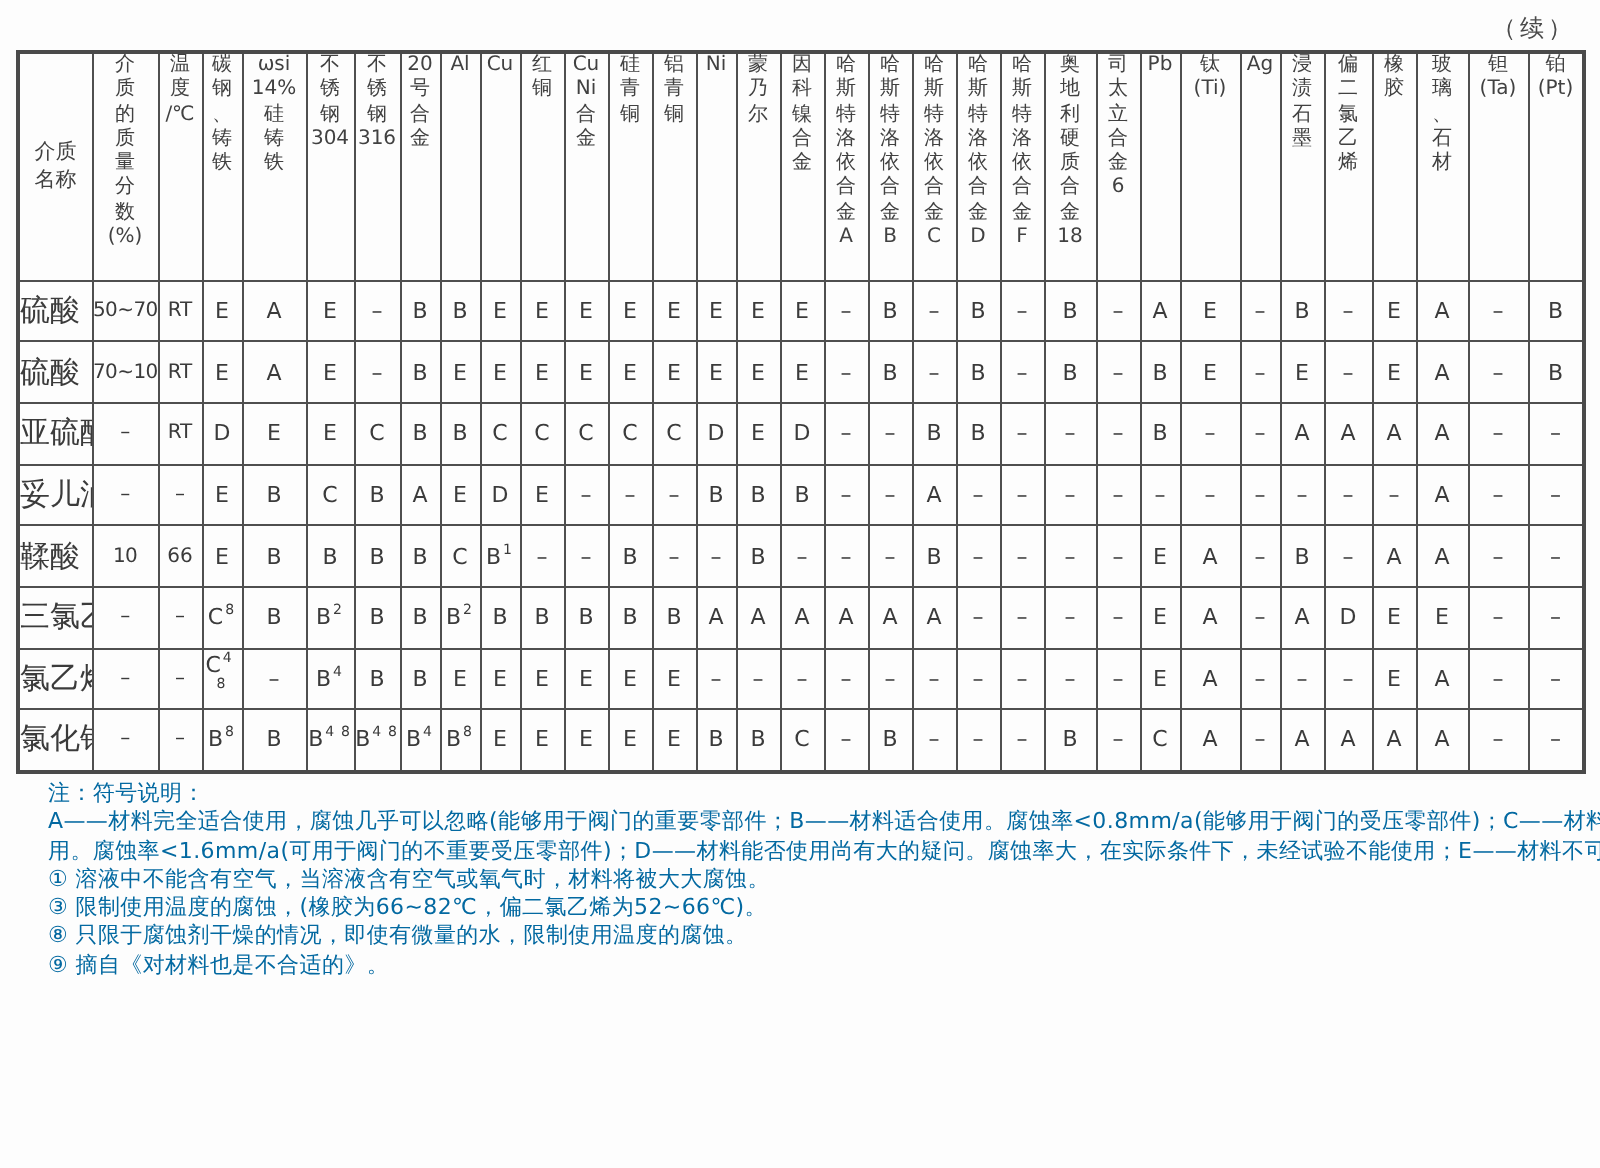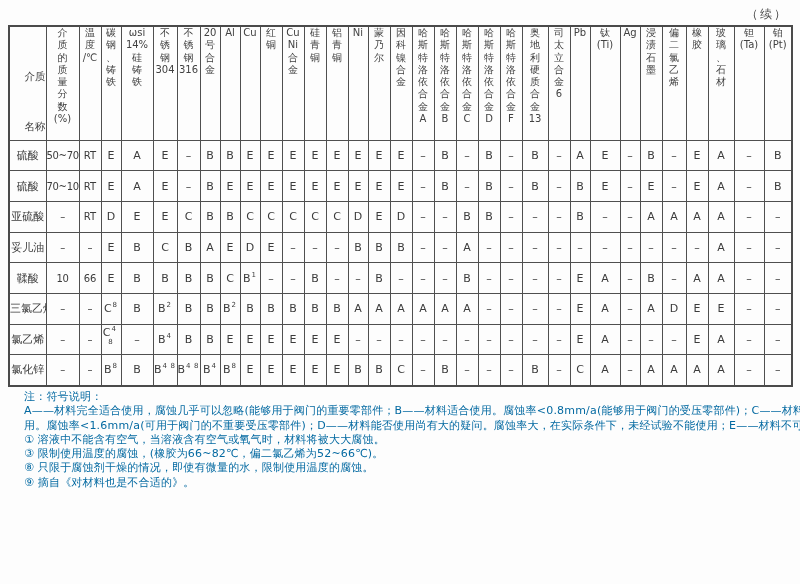--- a/index.html
+++ b/index.html
@@ -34,28 +34,28 @@
   tbody tr { height:30.7px; }
 
   th.hcell { vertical-align:top; padding-top:5px; }
   .hseg {
     display:block; text-align:center;
     font-size:10px; line-height:12.3px;
     white-space:nowrap; color:#414141;
   }
   th.h-first { vertical-align:middle; padding-left:4px; }
   th.h-first .hline {
-    display:block; text-align:right;
-    font-size:10.5px; line-height:14px; color:#414141;margin-top:36px;
+    display:block; text-align:center;
+    font-size:10.5px; line-height:14px; color:#414141;
   }
 
   td.cell { text-align:center; font-size:11px; color:#3b3b3b; }
   td.name-cell {
-    text-align:center; padding-left:2px;
-    font-size:11px; white-space:nowrap; color:#3b3b3b;
+    text-align:left; padding-left:2px;
+    font-size:15px; white-space:nowrap; color:#3b3b3b;
   }
   td.frac-cell { font-size:10px; letter-spacing:-0.3px; }
   td.temp-cell { font-size:10px; }
   td .supmark {
     font-size:7px; position:relative; top:-5px;
     margin-left:1px; letter-spacing:1px; color:#3b3b3b;
   }
 
   .notes {
     position:absolute; left:24px; top:390px; width:788px;
@@ -253,21 +253,21 @@
             <span class="hseg">F</span>
           </th>
           <th class="hcell">
             <span class="hseg">奥</span>
             <span class="hseg">地</span>
             <span class="hseg">利</span>
             <span class="hseg">硬</span>
             <span class="hseg">质</span>
             <span class="hseg">合</span>
             <span class="hseg">金</span>
-            <span class="hseg">13</span>
+            <span class="hseg">18</span>
           </th>
           <th class="hcell">
             <span class="hseg">司</span>
             <span class="hseg">太</span>
             <span class="hseg">立</span>
             <span class="hseg">合</span>
             <span class="hseg">金</span>
             <span class="hseg">6</span>
           </th>
           <th class="hcell">

